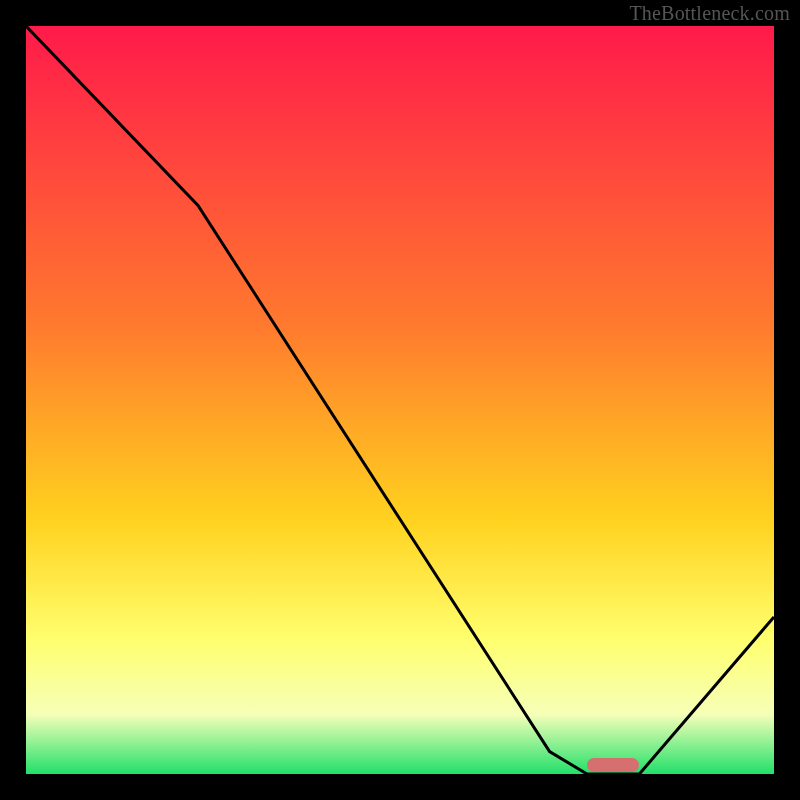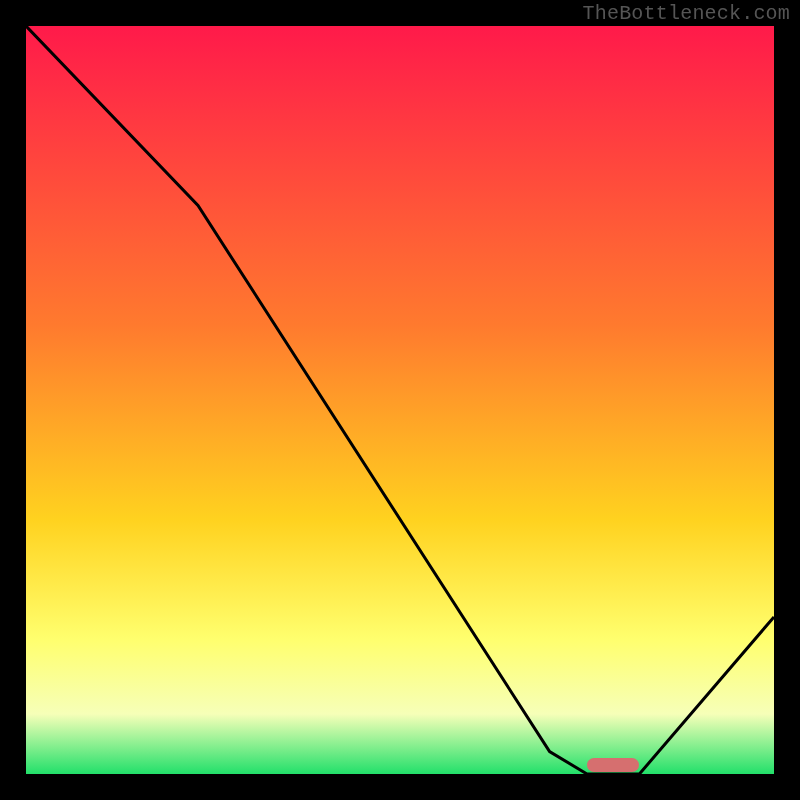--- a/index.html
+++ b/index.html
@@ -33,21 +33,21 @@
     top: 0;
     width: 100%;
     height: 100%;
     pointer-events: none;
   }
   .attribution {
     position: absolute;
     top: 2px;
     right: 10px;
     color: #555;
-    font-family: Liberation Mono, monospace;
+    font-family: Liberation Serif, serif;
     font-size: 20px;
     font-weight: 400;
     letter-spacing: 0.2px;
   }
   .marker {
     position: absolute;
     height: 14px;
     border-radius: 7px;
     background: #d66f6f;
   }

